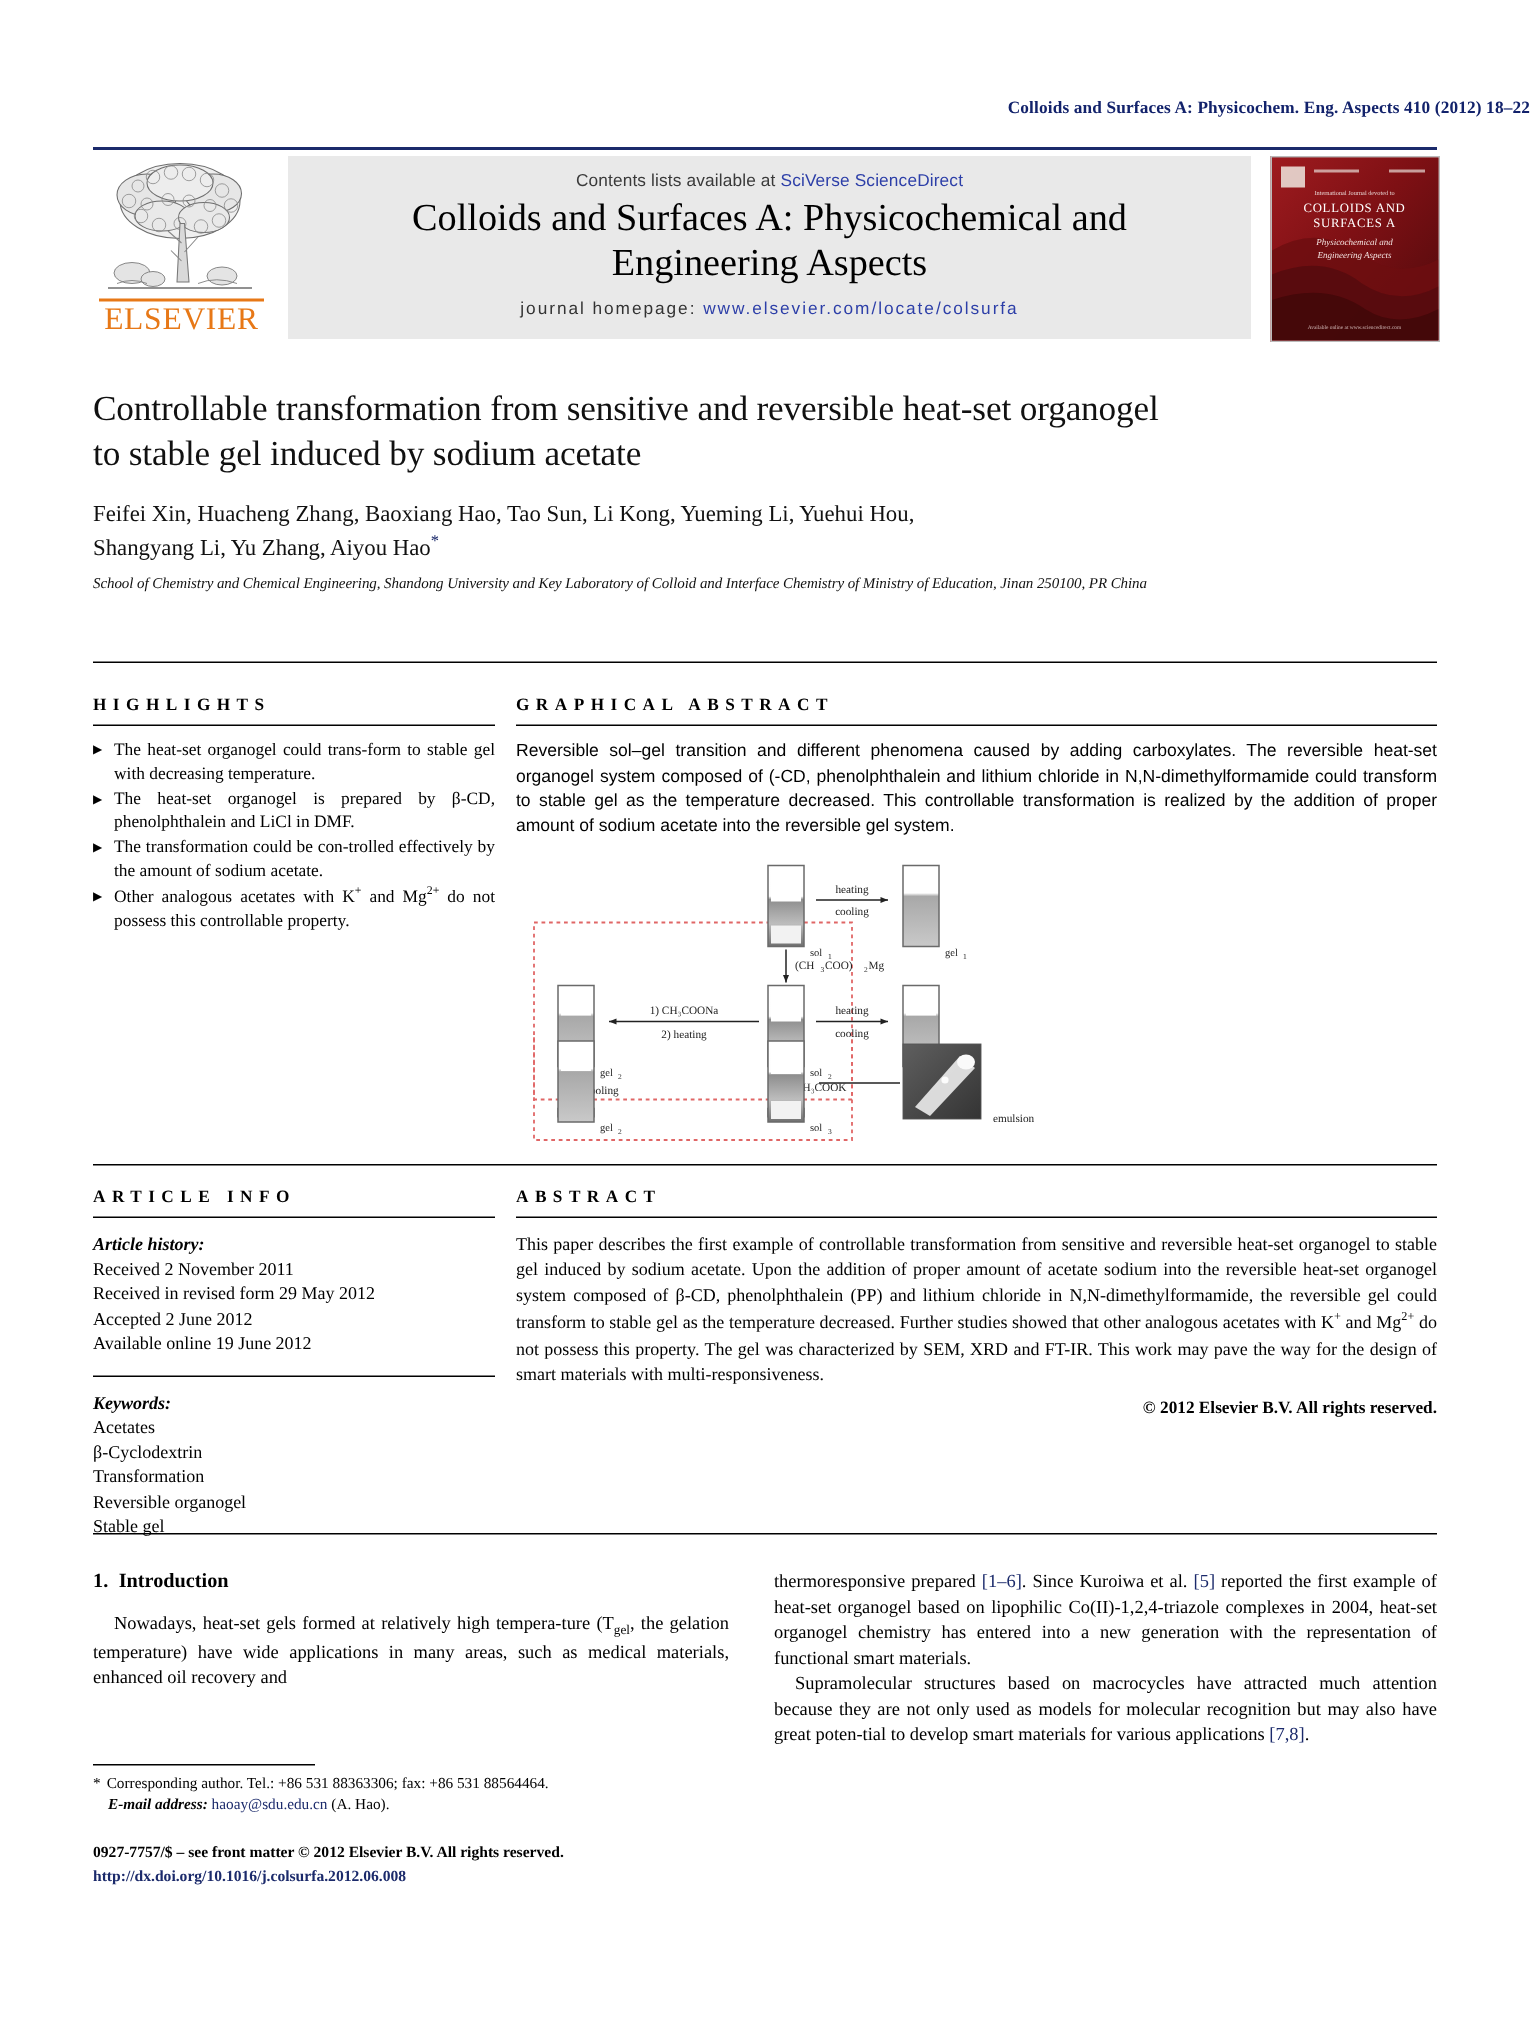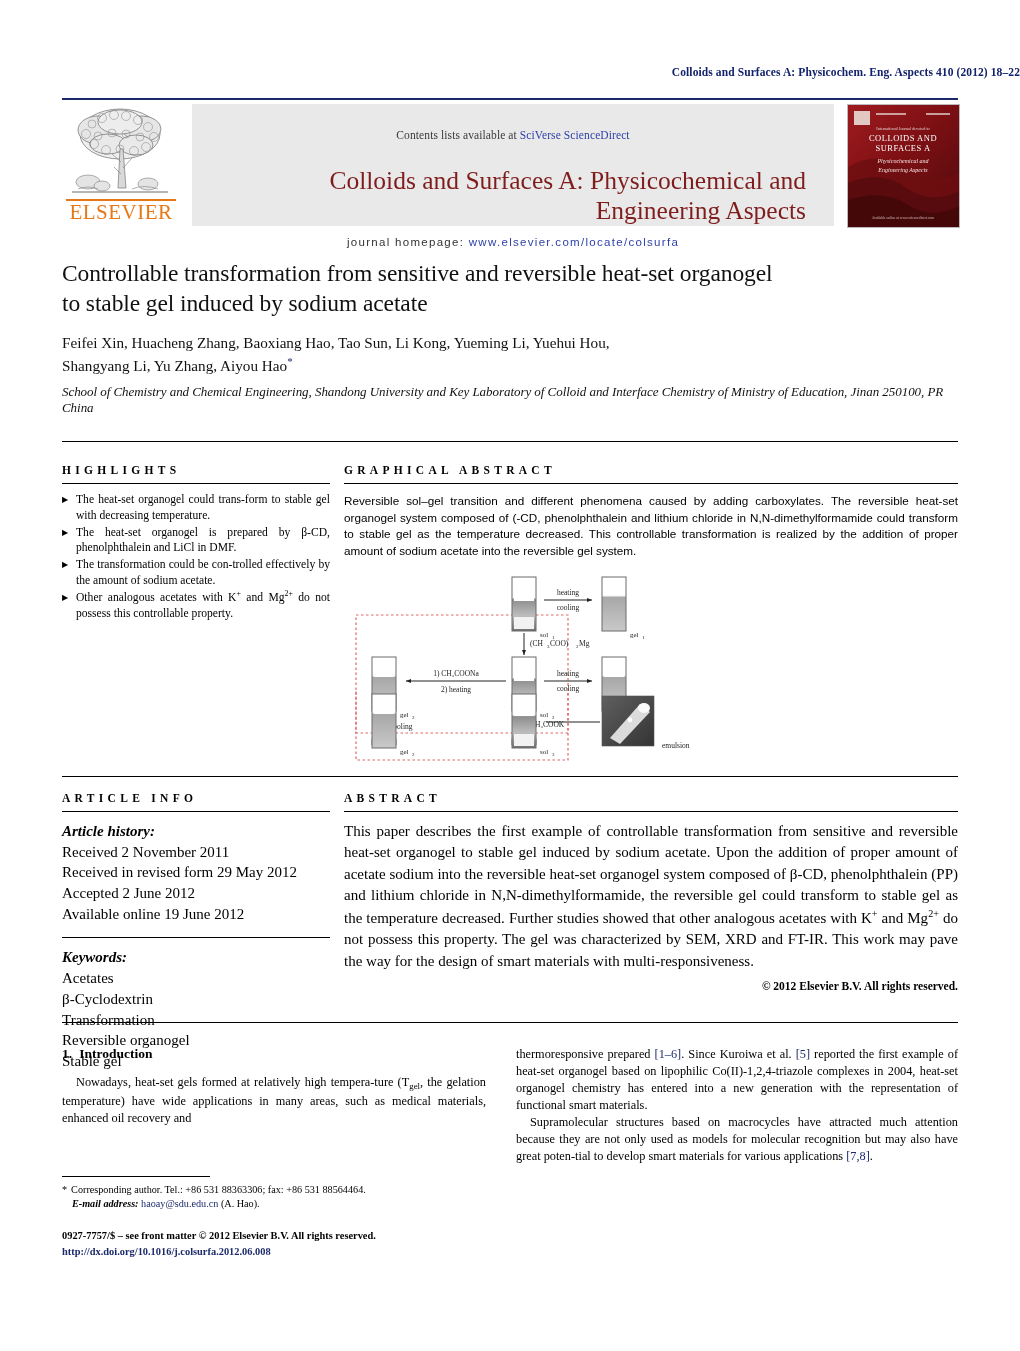--- a/index.html
+++ b/index.html
@@ -74,37 +74,36 @@
   }
   .mast-center {
     position: absolute;
     left: 130px; top: 4px;
     width: 642px;
     height: 122px;
     background: #e9e9e9;
     text-align: center;
   }
   .contents-line {
-    margin-top: 25px;
-    font-family: Liberation Serif, serif;
+    margin-top: 11px;
+    font-family: Liberation Sans, sans-serif;
     font-size: 11.5px;
     color: #3a3a3a;
     letter-spacing: .1px;
   }
   .contents-line .sd {
     color: #2d3fa8;
   }
   .journal-title {
-    margin-top: 25px;
+    margin-top: 3px;
     font-family: "Liberation Serif", serif;
     font-size: 25.5px;
     line-height: 1.17;
-    color: #7f1d1d;
+    color: #000000;
     padding: 0 28px;
-    text-align: right;
   }
   .homepage-line {
     margin-top: 10px;
     font-family: "Liberation Sans", sans-serif;
     font-size: 11.5px;
     color: #333;
     letter-spacing: 1.3px;
     text-align: center;
   }
   .homepage-line .url { color: #2d3fa8; }
@@ -138,21 +137,21 @@
     font-family: "Liberation Serif", serif;
     font-size: 15.2px;
     line-height: 1.42;
     color: #111;
   }
   .authors .star { color:#1b2a6b; font-size: 11px; vertical-align: super; }
   .affil {
     margin-top: 8px;
     font-family: "Liberation Serif", serif;
     font-style: italic;
-    font-size: 13px;
+    font-size: 10px;
     color: #111;
     letter-spacing: -.05px;
   }
 
   .rule-thin-full {
     position: absolute;
     left: 62px;
     width: 896px;
     height: 1px;
     background: #000;
@@ -208,37 +207,37 @@
   .ga-figure {
     position: relative;
     margin-top: 14px;
     height: 172px;
     width: 614px;
   }
 
   .info-block {
     margin-top: 9px;
     font-family: "Liberation Serif", serif;
-    font-size: 15px;
+    font-size: 12px;
     line-height: 1.38;
   }
   .info-block .lbl {
     font-style: italic;
     font-weight: bold;
   }
   .hr-mid {
     height: 1px;
     background: #000;
     margin: 13px 0 0 0;
   }
 
   .abstract-text {
     margin-top: 9px;
     font-family: "Liberation Serif", serif;
-    font-size: 15px;
+    font-size: 12px;
     line-height: 1.43;
     text-align: justify;
   }
   .copyright {
     margin-top: 8px;
     text-align: right;
     font-family: "Liberation Serif", serif;
     font-weight: bold;
     font-size: 11.5px;
   }

